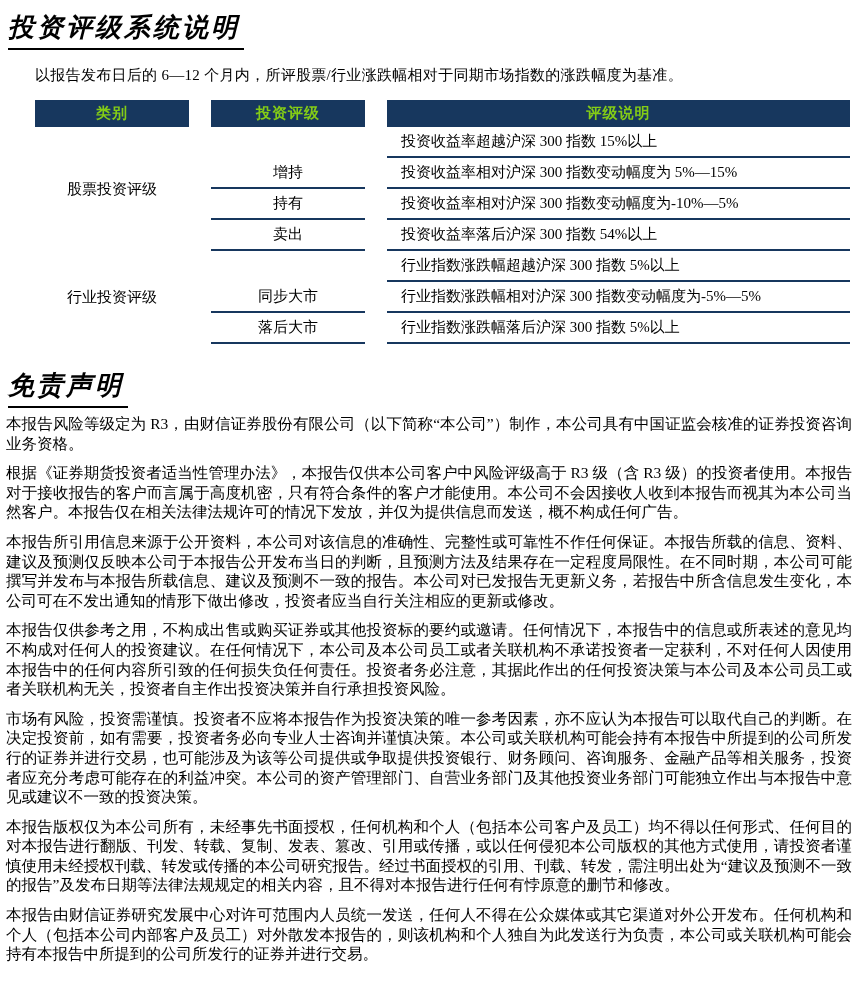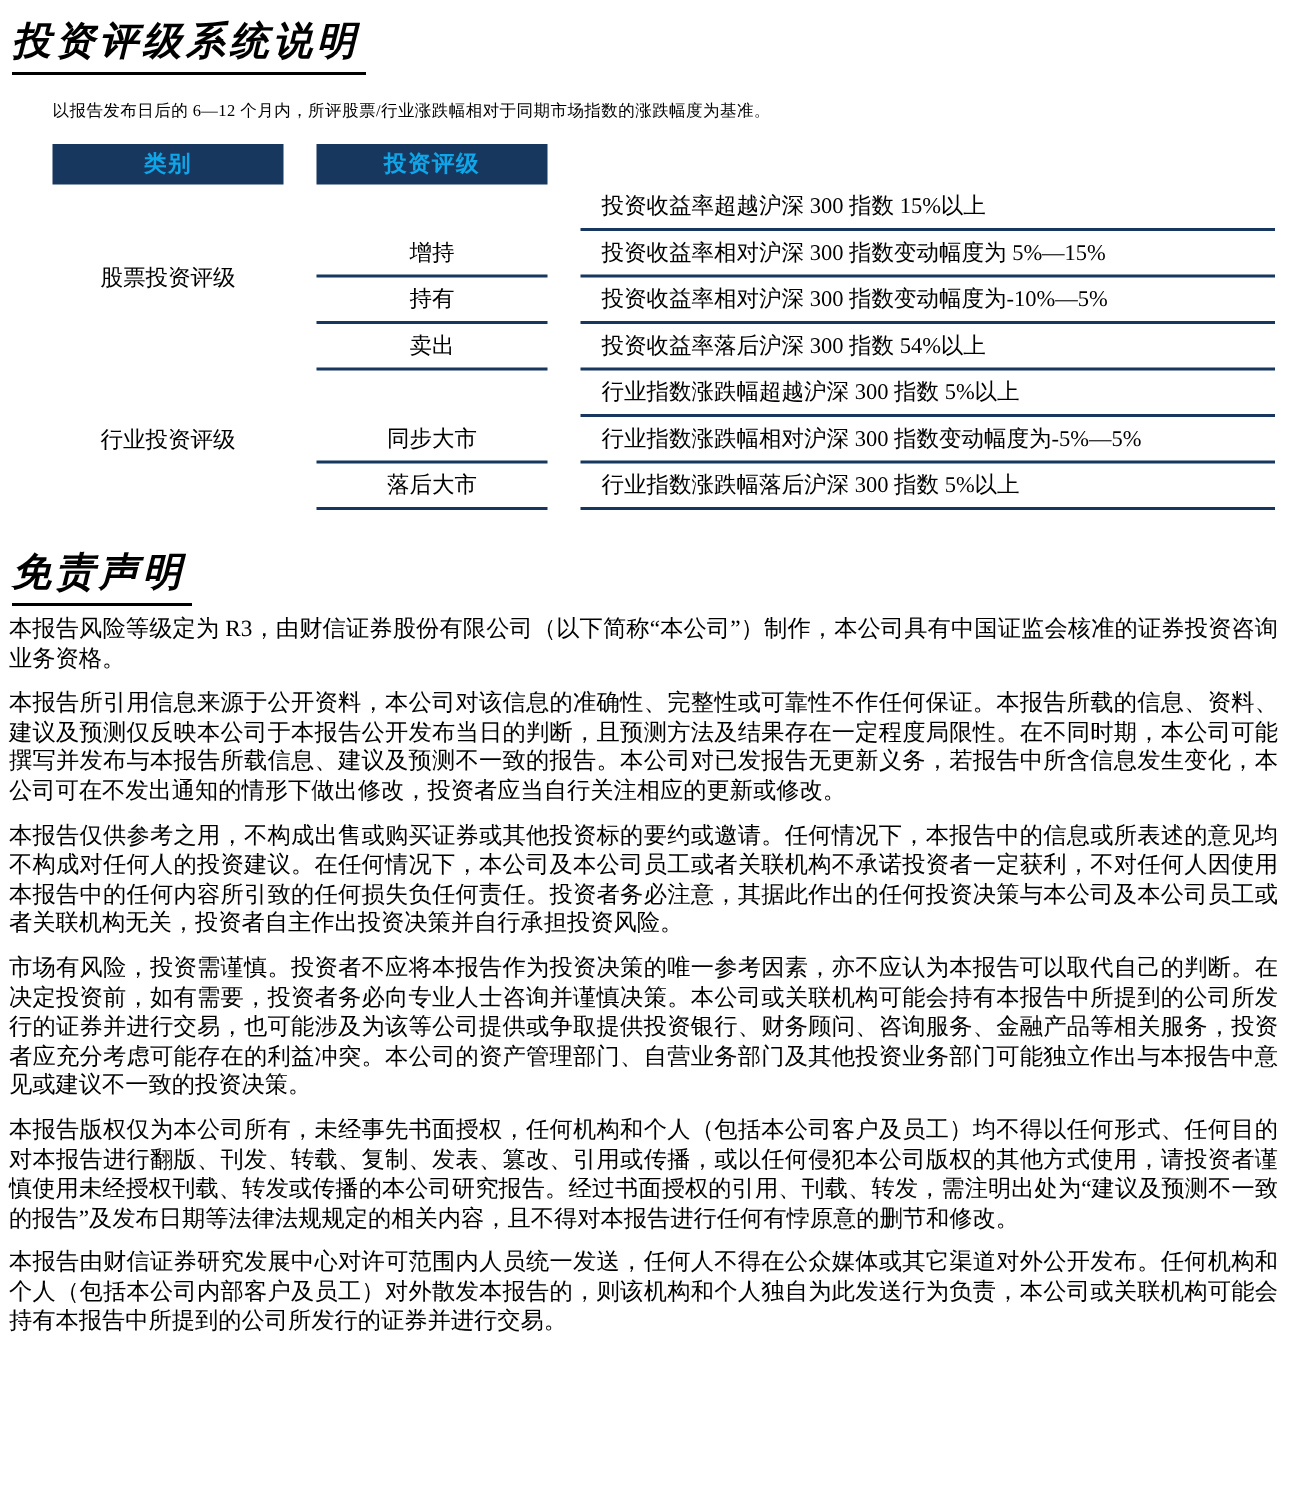--- a/index.html
+++ b/index.html
@@ -20,39 +20,39 @@
     font-size: 26px;
     font-weight: bold;
     font-style: italic;
     letter-spacing: 3px;
     display: inline-block;
     border-bottom: 2px solid #000;
     padding: 0 4px 3px 0;
     margin: 2px 0 0 2px;
   }
   .intro {
-    font-size: 11px;
+    font-size: 15px;
     margin: 16px 0 15px 29px;
     letter-spacing: 0.3px;
   }
   
   .rt {
     display: grid;
     grid-template-columns: 154px 22px 154px 22px auto;
     grid-template-rows: 27px repeat(7, 31px);
     margin-left: 29px;
     width: calc(100% - 31px);
     font-size: 15px;
   }
   .rt .c1 { grid-column: 1; }
   .rt .c3 { grid-column: 3; }
   .rt .c5 { grid-column: 5; }
   .rt .hd {
     background: var(--hdr-bg);
-    color: #0ea5e9;
+    color: #84cc16;
     font-weight: bold;
     display: flex;
     align-items: center;
     justify-content: center;
     letter-spacing: 1px;
   }
   .rt .cat {
     display: flex;
     align-items: center;
     justify-content: center;
@@ -84,20 +84,21 @@
 <div class="page">
 
   <h1 class="sec-title">投资评级系统说明</h1>
 
   <p class="intro">以报告发布日后的 6—12 个月内，所评股票/行业涨跌幅相对于同期市场指数的涨跌幅度为基准。</p>
 
   <div class="rt">
 
     <div class="hd c1" style="grid-row:1">类别</div>
     <div class="hd c3" style="grid-row:1">投资评级</div>
+    <div class="hd c5" style="grid-row:1">评级说明</div>
 
     <div class="cat c1" style="grid-row:2/6">股票投资评级</div>
     <div class="cat c1" style="grid-row:6/9">行业投资评级</div>
 
     <div class="desc c5" style="grid-row:2">投资收益率超越沪深 300 指数 15%以上</div>
 
     <div class="rating c3" style="grid-row:3">增持</div>
     <div class="desc c5" style="grid-row:3">投资收益率相对沪深 300 指数变动幅度为 5%—15%</div>
 
     <div class="rating c3" style="grid-row:4">持有</div>
@@ -111,19 +112,20 @@
     <div class="rating c3" style="grid-row:7">同步大市</div>
     <div class="desc c5" style="grid-row:7">行业指数涨跌幅相对沪深 300 指数变动幅度为-5%—5%</div>
 
     <div class="rating c3" style="grid-row:8">落后大市</div>
     <div class="desc c5" style="grid-row:8">行业指数涨跌幅落后沪深 300 指数 5%以上</div>
   </div>
 
   <h1 class="sec-title disclaimer-title">免责声明</h1>
 
   <p class="para">本报告风险等级定为 R3，由财信证券股份有限公司（以下简称“本公司”）制作，本公司具有中国证监会核准的证券投资咨询业务资格。</p>
+  <p class="para">根据《证券期货投资者适当性管理办法》，本报告仅供本公司客户中风险评级高于 R3 级（含 R3 级）的投资者使用。本报告对于接收报告的客户而言属于高度机密，只有符合条件的客户才能使用。本公司不会因接收人收到本报告而视其为本公司当然客户。本报告仅在相关法律法规许可的情况下发放，并仅为提供信息而发送，概不构成任何广告。</p>
   <p class="para">本报告所引用信息来源于公开资料，本公司对该信息的准确性、完整性或可靠性不作任何保证。本报告所载的信息、资料、建议及预测仅反映本公司于本报告公开发布当日的判断，且预测方法及结果存在一定程度局限性。在不同时期，本公司可能撰写并发布与本报告所载信息、建议及预测不一致的报告。本公司对已发报告无更新义务，若报告中所含信息发生变化，本公司可在不发出通知的情形下做出修改，投资者应当自行关注相应的更新或修改。</p>
   <p class="para">本报告仅供参考之用，不构成出售或购买证券或其他投资标的要约或邀请。任何情况下，本报告中的信息或所表述的意见均不构成对任何人的投资建议。在任何情况下，本公司及本公司员工或者关联机构不承诺投资者一定获利，不对任何人因使用本报告中的任何内容所引致的任何损失负任何责任。投资者务必注意，其据此作出的任何投资决策与本公司及本公司员工或者关联机构无关，投资者自主作出投资决策并自行承担投资风险。</p>
   <p class="para">市场有风险，投资需谨慎。投资者不应将本报告作为投资决策的唯一参考因素，亦不应认为本报告可以取代自己的判断。在决定投资前，如有需要，投资者务必向专业人士咨询并谨慎决策。本公司或关联机构可能会持有本报告中所提到的公司所发行的证券并进行交易，也可能涉及为该等公司提供或争取提供投资银行、财务顾问、咨询服务、金融产品等相关服务，投资者应充分考虑可能存在的利益冲突。本公司的资产管理部门、自营业务部门及其他投资业务部门可能独立作出与本报告中意见或建议不一致的投资决策。</p>
   <p class="para">本报告版权仅为本公司所有，未经事先书面授权，任何机构和个人（包括本公司客户及员工）均不得以任何形式、任何目的对本报告进行翻版、刊发、转载、复制、发表、篡改、引用或传播，或以任何侵犯本公司版权的其他方式使用，请投资者谨慎使用未经授权刊载、转发或传播的本公司研究报告。经过书面授权的引用、刊载、转发，需注明出处为“建议及预测不一致的报告”及发布日期等法律法规规定的相关内容，且不得对本报告进行任何有悖原意的删节和修改。</p>
   <p class="para">本报告由财信证券研究发展中心对许可范围内人员统一发送，任何人不得在公众媒体或其它渠道对外公开发布。任何机构和个人（包括本公司内部客户及员工）对外散发本报告的，则该机构和个人独自为此发送行为负责，本公司或关联机构可能会持有本报告中所提到的公司所发行的证券并进行交易。</p>
 
 </div>
 
 </body></html>

